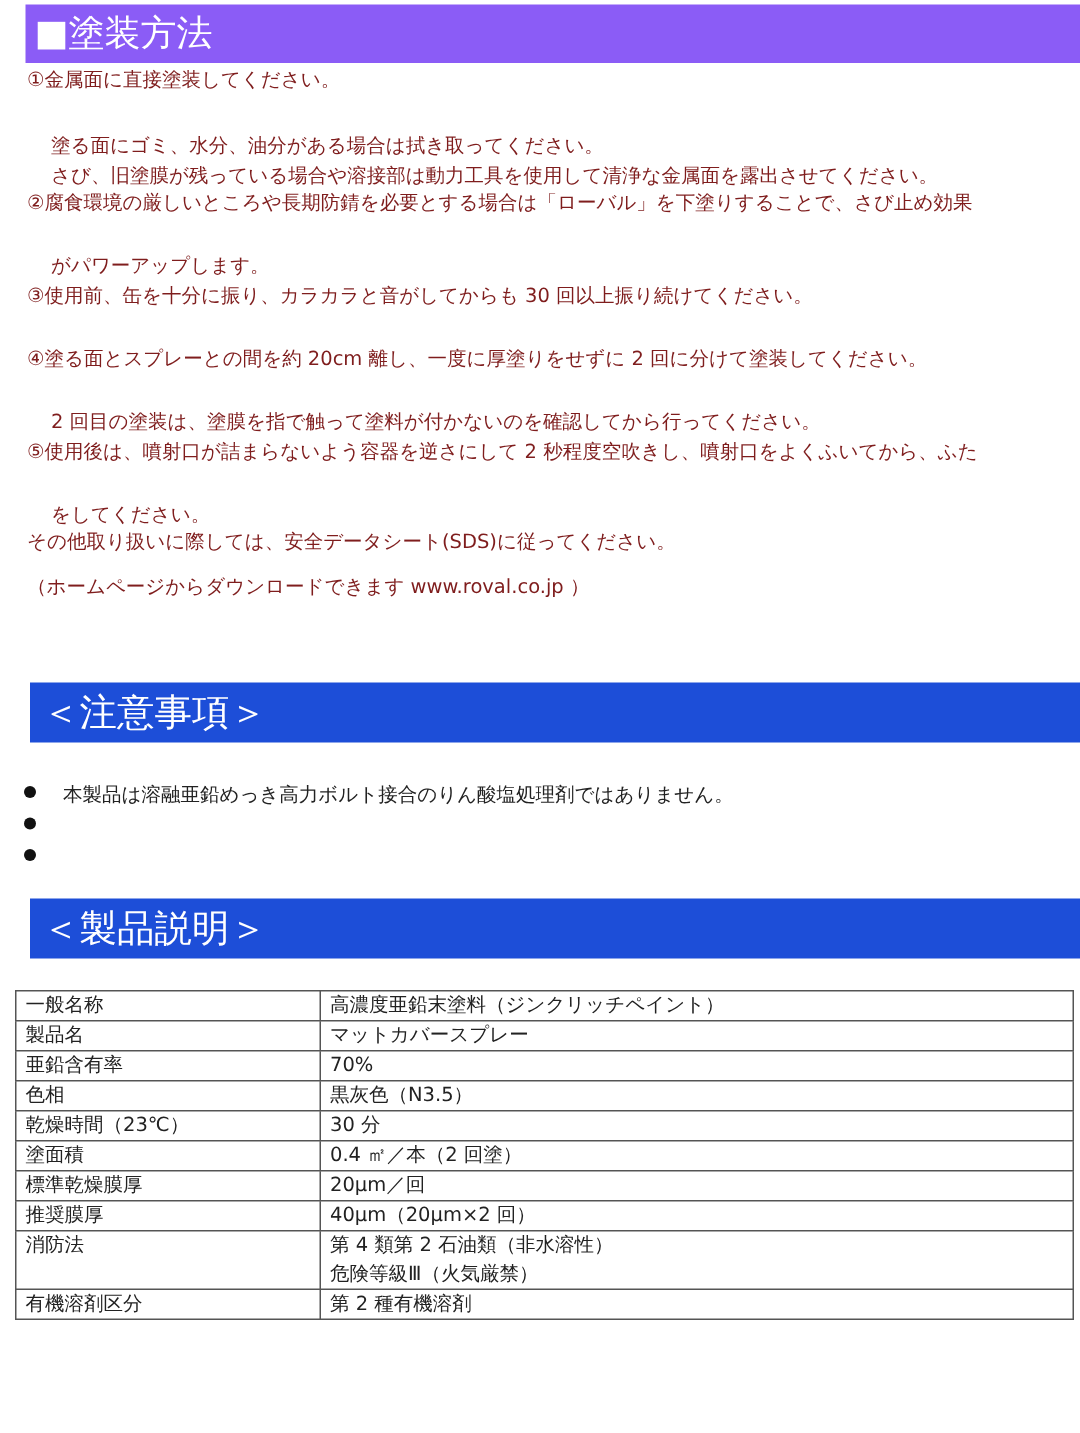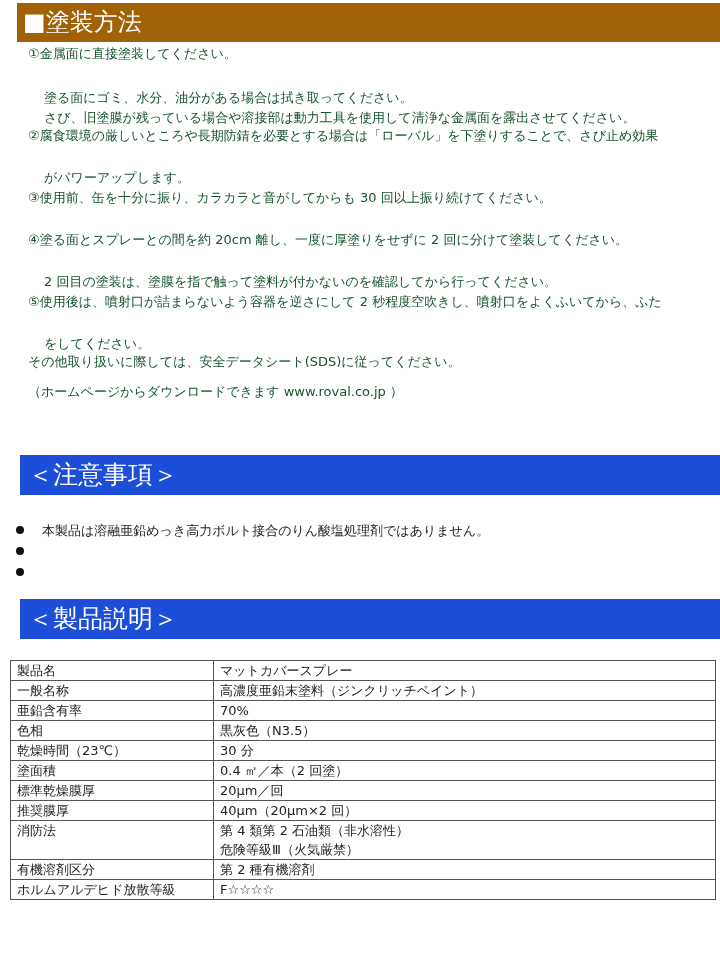--- a/index.html
+++ b/index.html
@@ -1,20 +1,20 @@
 <!DOCTYPE html>
 <html><head>
 <meta charset="utf-8">
 <style>
   html, body { margin:0; padding:0; background:#fff; }
   body { width:720px; height:955px; position:relative; overflow:hidden;
          font-family:"DejaVu Sans","Liberation Sans",sans-serif; color:#222; }
   .hdr-black { position:absolute; left:17px; top:3px; width:703px; height:39px;
-               background:#a16207; color:#fff; font-size:24px; line-height:39px; padding-left:6px; box-sizing:border-box; }
-  .txt { position:absolute; left:28px; font-size:13px; line-height:20px; white-space:nowrap; color:#14532d; }
+               background:#8b5cf6; color:#fff; font-size:24px; line-height:39px; padding-left:6px; box-sizing:border-box; }
+  .txt { position:absolute; left:18px; font-size:13px; line-height:20px; white-space:nowrap; color:#7f1d1d; }
   .ind { padding-left:16px;margin-top:22px; }
   .hdr-gray { position:absolute; left:20px; width:712px; height:40px; background:#1d4ed8; color:#fff;
               font-size:25px; line-height:40px; padding-left:8px; box-sizing:border-box; }
   .bul { position:absolute; left:16px; font-size:13px; line-height:20px; white-space:nowrap;margin-top:24px; }
   .bul .dot { display:inline-block; width:8px; height:8px; border-radius:50%; background:#111; margin-right:18px; vertical-align:middle; position:relative; top:-2px; }
   table.spec { position:absolute; left:10px; top:660px; width:706px; border-collapse:collapse; font-size:13px; }
   table.spec td { border:1px solid #555; padding:0 6px; height:19px; line-height:19px; vertical-align:top; }
   table.spec td.k { width:190px; }
 </style>
 </head>
@@ -43,26 +43,26 @@
 <div class="hdr-gray" style="top:455px">＜注意事項＞</div>
 <div class="bul" style="top:497px"><span class="dot"></span><span>本製品は溶融亜鉛めっき高力ボルト接合のりん酸塩処理剤ではありません。</span></div>
 <div class="bul" style="top:518px"><span class="dot"></span></div>
 <div class="bul" style="top:539px"><span class="dot"></span></div>
 
 <div class="hdr-gray" style="top:599px">＜製品説明＞</div>
 
 <table class="spec">
   <tbody>
     <tr>
+        <td class="k">一般名称</td>
+        <td>高濃度亜鉛末塗料（ジンクリッチペイント）</td>
+      </tr>
+    <tr>
         <td class="k">製品名</td>
         <td>マットカバースプレー</td>
-      </tr>
-    <tr>
-        <td class="k">一般名称</td>
-        <td>高濃度亜鉛末塗料（ジンクリッチペイント）</td>
       </tr>
     <tr>
         <td class="k">亜鉛含有率</td>
         <td>70%</td>
       </tr>
     <tr>
         <td class="k">色相</td>
         <td>黒灰色（N3.5）</td>
       </tr>
     <tr>
@@ -85,18 +85,14 @@
         <td class="k">消防法</td>
         <td>
           <div>第 4 類第 2 石油類（非水溶性）</div>
           <div>危険等級Ⅲ（火気厳禁）</div>
         </td>
       </tr>
     <tr>
         <td class="k">有機溶剤区分</td>
         <td>第 2 種有機溶剤</td>
       </tr>
-    <tr>
-        <td class="k">ホルムアルデヒド放散等級</td>
-        <td>F☆☆☆☆</td>
-      </tr>
   </tbody>
 </table>
 
 </body></html>

